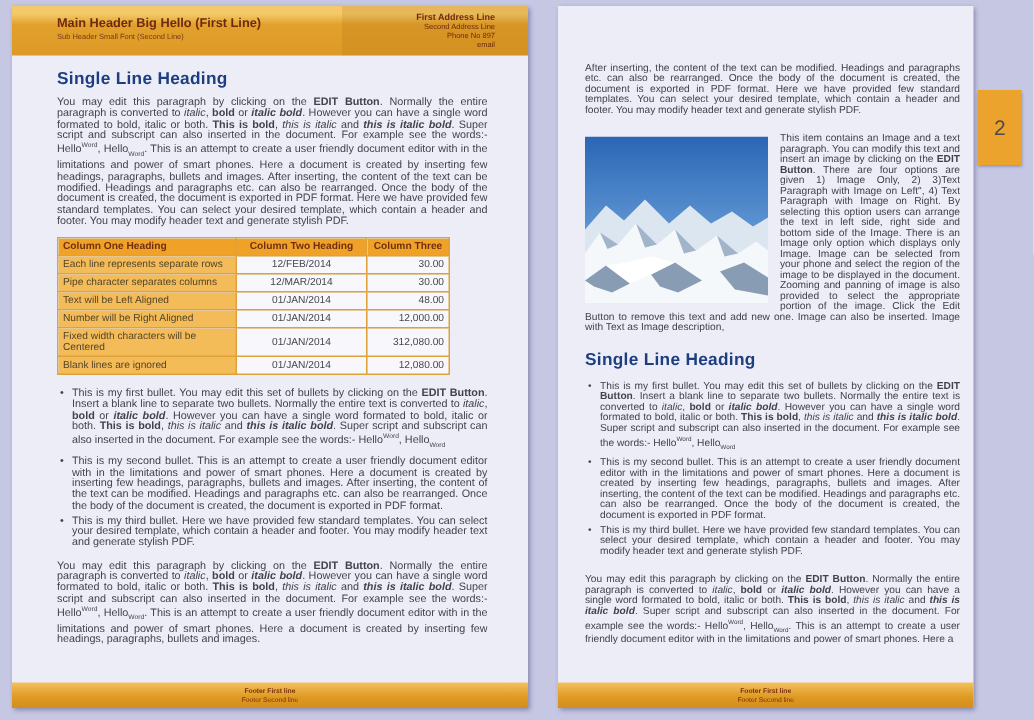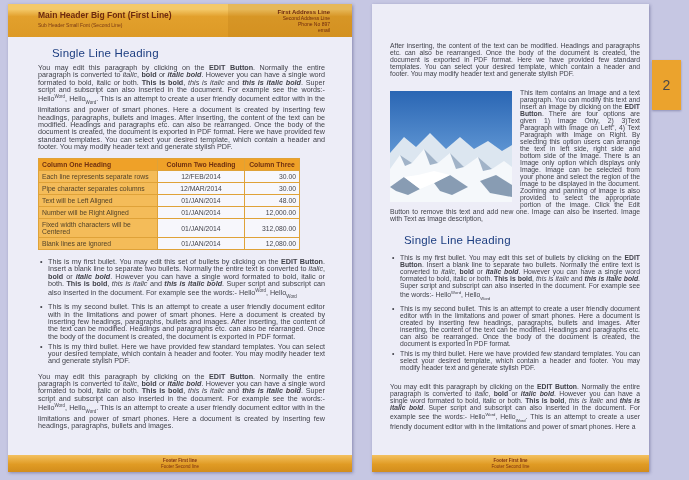--- a/index.html
+++ b/index.html
@@ -22,21 +22,21 @@
     background:rgba(160,100,5,.16)}
   .hdr-title{position:absolute;left:30px;top:6px;font-size:8.5px;font-weight:bold;color:var(--maroon)}
   .hdr-sub{position:absolute;left:30px;top:18px;font-size:5px;color:#7a3a14}
   .hdr-addr{position:absolute;right:22px;top:5px;text-align:right;color:var(--maroon);
     font-size:5px;line-height:6px;z-index:2}
   .hdr-addr div:nth-of-type(1){font-weight:bold;font-size:6px}
 
   .pg-body1{position:absolute;left:30px;right:27px;top:33px;bottom:17px;overflow:hidden}
   .pg-body2{position:absolute;left:18px;right:9px;top:0;bottom:17px;overflow:hidden}
 
-  .doc-heading{margin:10px 14px 0;font-size:11.5px;font-weight:normal;color:var(--heading-blue);letter-spacing:.2px}
+  .doc-heading{margin:10px 0 0;font-size:11.5px;font-weight:bold;color:var(--heading-blue);letter-spacing:.2px}
   .para{margin:5px 0 0;font-size:7.2px;line-height:7.3px;color:var(--text);text-align:justify}
   .pg-body2 .para{font-size:6.8px;line-height:7px}
   sup,sub{font-size:.62em}
 
   .doc-table{border-collapse:collapse;margin-top:8px;font-size:6.8px;line-height:7px;table-layout:fixed}
   .doc-table th,.doc-table td{border:1px solid var(--table-border);padding:2px 3px;overflow:hidden}
   .doc-table th{background:var(--table-head-bg);color:#703010;font-weight:bold;text-align:left}
   .doc-table th.c2,.doc-table th.c3{text-align:center}
   .doc-table td{background:var(--cell-bg);color:#46474e}
   .doc-table td:first-child{background:var(--table-col1-bg);color:#54442a}
@@ -63,21 +63,21 @@
     display:flex;align-items:center;justify-content:center;font-size:14px;color:#4a4a4a;
     box-shadow:0 1px 2px rgba(60,60,110,.4)}
 </style>
 </head>
 <body>
 
 <div class="canvas">
 
   <div class="page page1">
     <div class="pg-header">
-      <div class="hdr-title">Main Header Big Font (First Line)</div>
+      <div class="hdr-title">Main Header Big Hello (First Line)</div>
       <div class="hdr-sub">Sub Header Small Font (Second Line)</div>
       <div class="hdr-addr">
 
       <div>First Address Line</div>
           <div>Second Address Line</div>
           <div>Phone No 897</div>
           <div>email</div>
         </div>
     </div>
 

